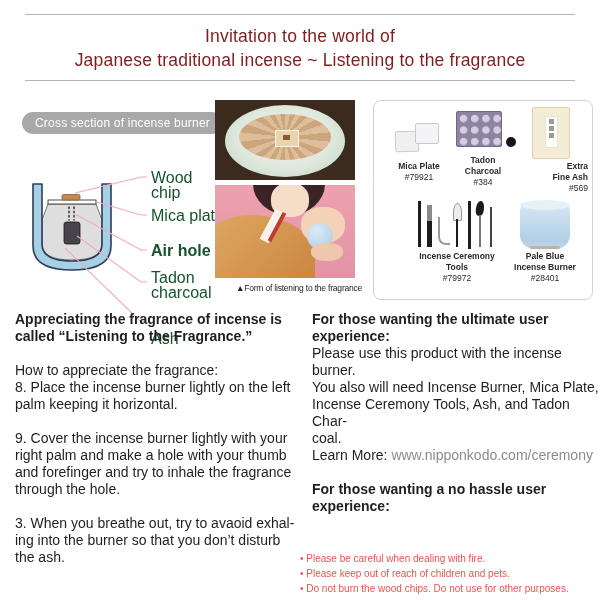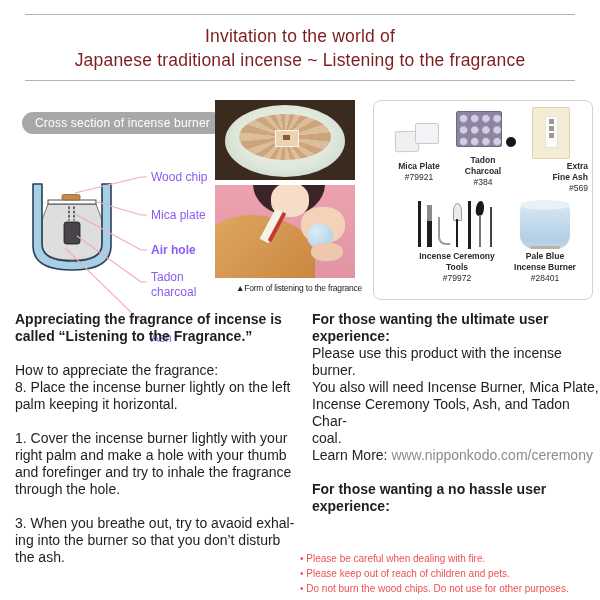--- a/index.html
+++ b/index.html
@@ -6,21 +6,21 @@
   .page{position:relative;width:600px;height:600px;background:#fff;overflow:hidden;
         font-family:"Liberation Sans", sans-serif;color:#1f1f1f;}
   .rule{position:absolute;left:25px;width:550px;height:1px;background:#b3b3b3;}
   .rule-top{top:14px;}
   .rule-bottom{top:80px;}
   .title{position:absolute;left:0;top:24px;width:600px;text-align:center;
          color:#7f1d1d;font-size:17.5px;line-height:24px;font-weight:400;letter-spacing:.2px;}
   .pill{position:absolute;left:22px;top:112px;height:22px;line-height:22px;padding:0 13px;
         background:#a8a8a8;border-radius:11px;color:#fff;font-size:12px;letter-spacing:.2px;}
   .diagram{position:absolute;left:15px;top:160px;width:210px;height:175px;}
-  .dlabel{position:absolute;color:#8b5cf6;font-size:12px;font-weight:500;line-height:15px;white-space:pre-line;}
+  .dlabel{position:absolute;color:#14532d;font-size:16px;font-weight:500;line-height:15px;white-space:pre-line;}
   .photo{position:absolute;left:215px;width:140px;overflow:hidden;}
   .photo1{top:100px;height:80px;background:#3b2b1f;}
   .photo2{top:185px;height:93px;background:linear-gradient(180deg,#eda2b0,#e294a4);}
   .bowl{position:absolute;left:10px;top:5px;width:120px;height:72px;border-radius:50%;
         background:radial-gradient(ellipse at 50% 45%,#f2eee2 0%,#e0e8dc 55%,#bcd2c4 100%);}
   .ashdisc{position:absolute;left:24px;top:14px;width:92px;height:46px;border-radius:50%;
         background:repeating-conic-gradient(from 0deg,#ddbe9b 0deg 12deg,#cda57c 12deg 24deg);}
   .micaplate-photo{position:absolute;left:60px;top:30px;width:22px;height:15px;background:#ead4b0;
         border:1px solid rgba(255,255,255,.75);}
   .chip-photo{position:absolute;left:68px;top:35px;width:7px;height:5px;background:#8a5a30;}
@@ -194,21 +194,21 @@
       <div class="psku">#28401</div>
     </div>
   </div>
 
   <div class="col col-left">
     <p class="para bold pre">Appreciating the fragrance of incense is
 called “Listening to the Fragrance.”</p>
     <p class="para pre">How to appreciate the fragrance:
 8. Place the incense burner lightly on the left
 palm keeping it horizontal.</p>
-    <p class="para pre">1. Cover the incense burner lightly with your
+    <p class="para pre">9. Cover the incense burner lightly with your
 right palm and make a hole with your thumb
 and forefinger and try to inhale the fragrance
 through the hole.</p>
     <p class="para-tight pre">3. When you breathe out, try to avaoid exhal-
 ing into the burner so that you don’t disturb
 the ash.</p>
   </div>
 
   <div class="col col-right">
     <div class="bold">For those wanting the ultimate user experience:</div>

